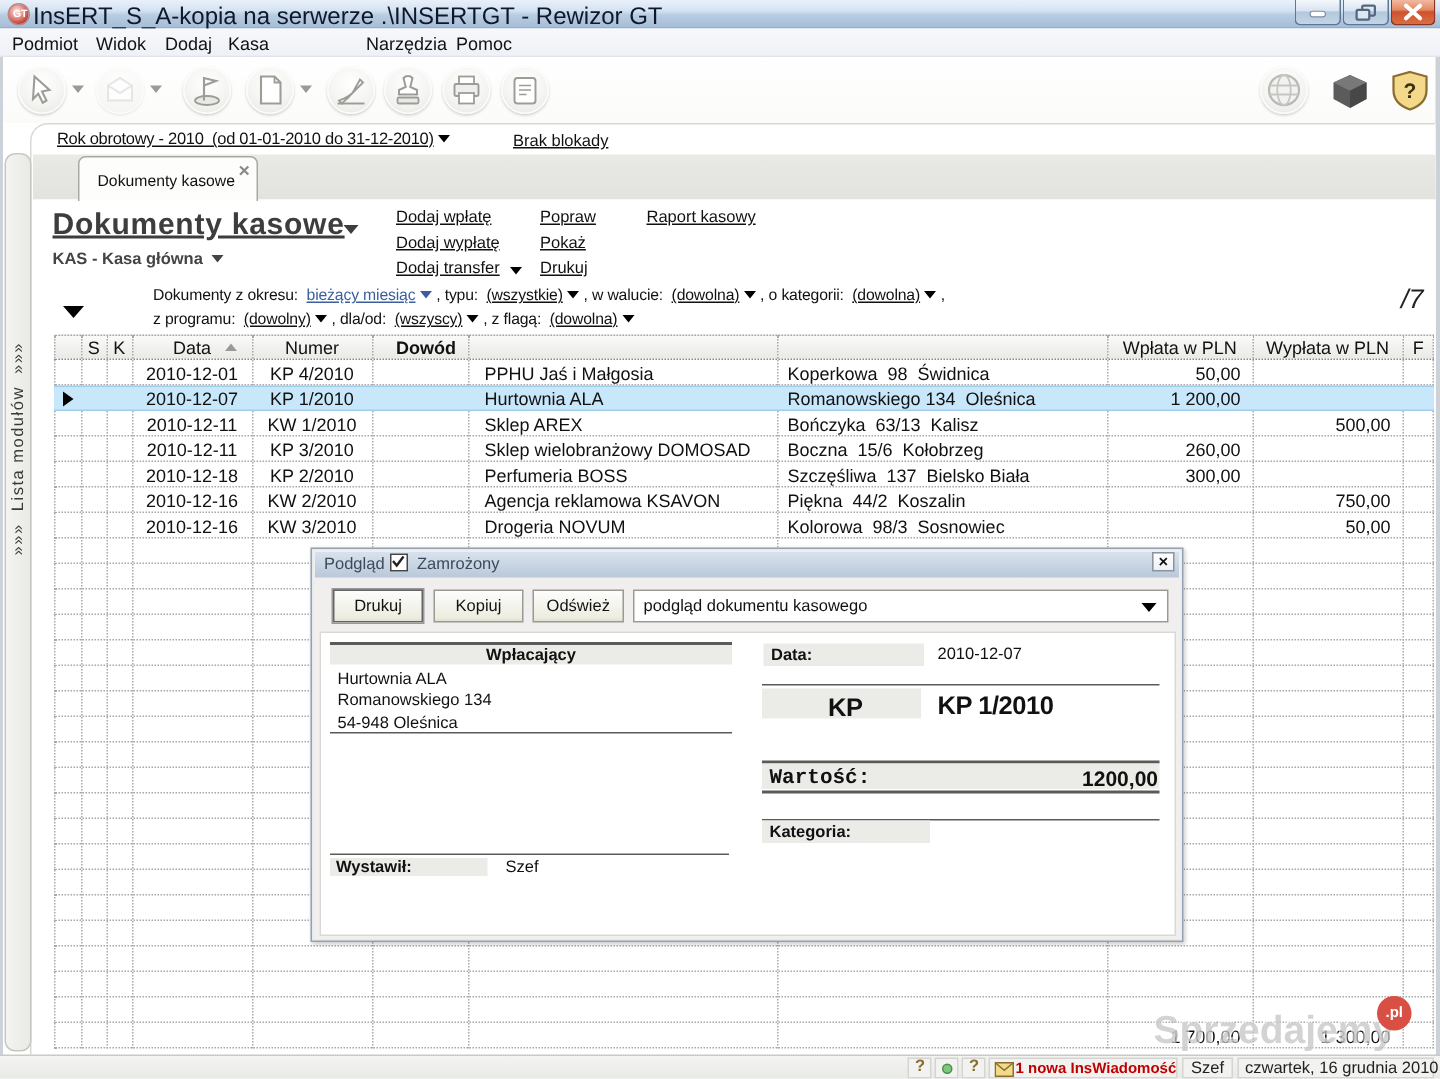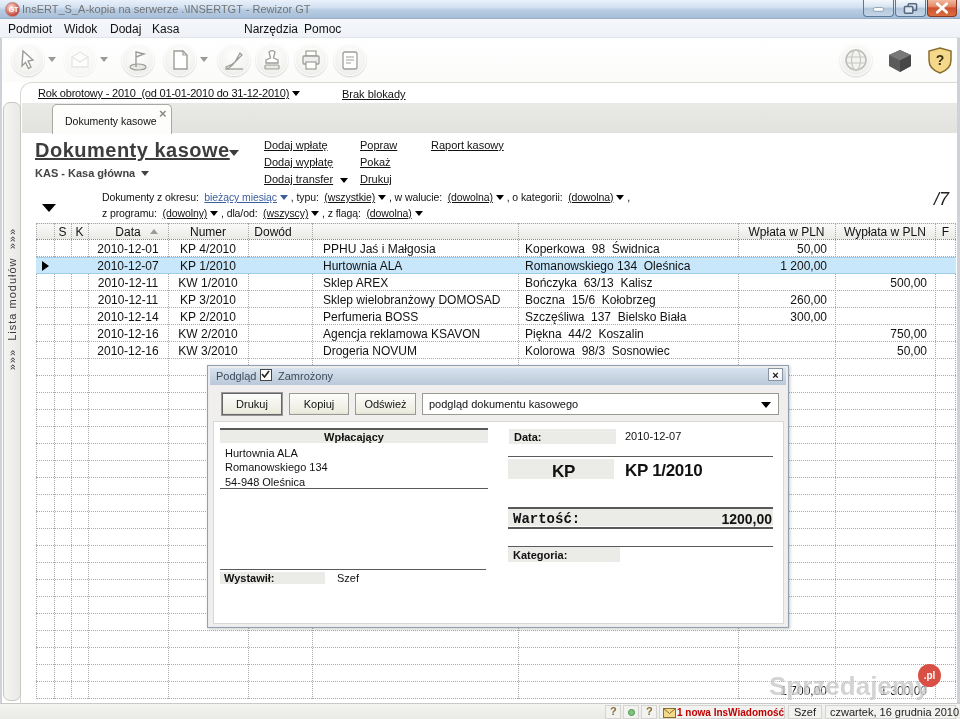--- a/index.html
+++ b/index.html
@@ -3,21 +3,21 @@
 <meta charset="utf-8">
 <style>
   * { margin:0; padding:0; box-sizing:border-box; }
   html,body { width:960px; height:719px; overflow:hidden; }
   body { font-family:"Liberation Sans", sans-serif; position:relative; background:#fff; }
   .abs { position:absolute; }
   
   #titlebar { left:0; top:0; width:960px; height:19px;
     background:linear-gradient(#e9f1fa 0%, #d3e2f2 40%, #b8cde3 55%, #a7bed8 100%);
     border-bottom:1px solid #98aec6; }
-  #titletext { left:22px; top:3px; font-size:11px; color:#737373; }
+  #titletext { left:22px; top:3px; font-size:16px; color:#0f172a; }
   .winbtn { top:0px; height:17px; border:1px solid #5c7897; border-top:none;
     border-radius:0 0 4px 4px; background:linear-gradient(#f4f8fc 0%, #d7e3f0 45%, #b3c7dc 50%, #c3d5e7 100%); }
   #btnmin { left:863px; width:31px; }
   #btnmax { left:895px; width:31px; }
   #btnclose { left:927px; width:30px;
     background:linear-gradient(#f2b8a0 0%, #e38a66 40%, #cf5130 50%, #d96f3f 100%);
     border-color:#8c3521; }
   .winglyph { position:absolute; left:0; top:0; width:100%; height:100%; }
   
   #menubar { left:0; top:19px; width:960px; height:19px; background:linear-gradient(#f6f8fb,#eef1f6); border-bottom:1px solid #e0e3e8;}
@@ -287,21 +287,21 @@
     <div class="vline" style="left:276px;"></div>
     <div class="vline" style="left:482px;"></div>
     <div class="vline" style="left:702px;"></div>
     <div class="vline" style="left:799px;"></div>
     <div class="vline" style="left:899px;"></div>
     <div class="vline" style="left:919px;"></div>
     <div class="hc" style="left:18px;width:17px;">S</div>
     <div class="hc" style="left:35px;width:17px;">K</div>
     <div class="hc" style="left:52px;width:80px;">Data</div>
     <div class="hc" style="left:132px;width:80px;">Numer</div>
-    <div class="hc" style="left:205px;width:64px;">Dowód</div>
+    <div class="hc" style="left:216px;width:64px;font-weight:bold;">Dowód</div>
     <div class="hc" style="left:702px;width:97px;">Wpłata w PLN</div>
     <div class="hc" style="left:799px;width:100px;">Wypłata w PLN</div>
     <div class="hc" style="left:899px;width:21px;">F</div>
     <div style="position:absolute;left:114px;top:6px;width:0;height:0;border-left:4px solid transparent;border-right:4px solid transparent;border-bottom:5px solid #9a9a96;"></div>
     <div id="selrow"></div>
     <div id="selarrow"></div>
     <div class="cell" style="left:52px;width:80px;top:19px;text-align:center;">2010-12-01</div>
     <div class="cell" style="left:132px;width:80px;top:19px;text-align:center;">KP 4/2010</div>
     <div class="cell" style="left:287px;top:19px;">PPHU Jaś i Małgosia</div>
     <div class="cell" style="left:489px;top:19px;">Koperkowa&nbsp; 98&nbsp; Świdnica</div>
@@ -314,21 +314,21 @@
     <div class="cell" style="left:52px;width:80px;top:53px;text-align:center;">2010-12-11</div>
     <div class="cell" style="left:132px;width:80px;top:53px;text-align:center;">KW 1/2010</div>
     <div class="cell" style="left:287px;top:53px;">Sklep AREX</div>
     <div class="cell" style="left:489px;top:53px;">Bończyka&nbsp; 63/13&nbsp; Kalisz</div>
     <div class="cell" style="left:799px;width:92px;top:53px;text-align:right;">500,00</div>
     <div class="cell" style="left:52px;width:80px;top:70px;text-align:center;">2010-12-11</div>
     <div class="cell" style="left:132px;width:80px;top:70px;text-align:center;">KP 3/2010</div>
     <div class="cell" style="left:287px;top:70px;">Sklep wielobranżowy DOMOSAD</div>
     <div class="cell" style="left:489px;top:70px;">Boczna&nbsp; 15/6&nbsp; Kołobrzeg</div>
     <div class="cell" style="left:702px;width:89px;top:70px;text-align:right;">260,00</div>
-    <div class="cell" style="left:52px;width:80px;top:87px;text-align:center;">2010-12-14</div>
+    <div class="cell" style="left:52px;width:80px;top:87px;text-align:center;">2010-12-18</div>
     <div class="cell" style="left:132px;width:80px;top:87px;text-align:center;">KP 2/2010</div>
     <div class="cell" style="left:287px;top:87px;">Perfumeria BOSS</div>
     <div class="cell" style="left:489px;top:87px;">Szczęśliwa&nbsp; 137&nbsp; Bielsko Biała</div>
     <div class="cell" style="left:702px;width:89px;top:87px;text-align:right;">300,00</div>
     <div class="cell" style="left:52px;width:80px;top:104px;text-align:center;">2010-12-16</div>
     <div class="cell" style="left:132px;width:80px;top:104px;text-align:center;">KW 2/2010</div>
     <div class="cell" style="left:287px;top:104px;">Agencja reklamowa KSAVON</div>
     <div class="cell" style="left:489px;top:104px;">Piękna&nbsp; 44/2&nbsp; Koszalin</div>
     <div class="cell" style="left:799px;width:92px;top:104px;text-align:right;">750,00</div>
     <div class="cell" style="left:52px;width:80px;top:121px;text-align:center;">2010-12-16</div>

